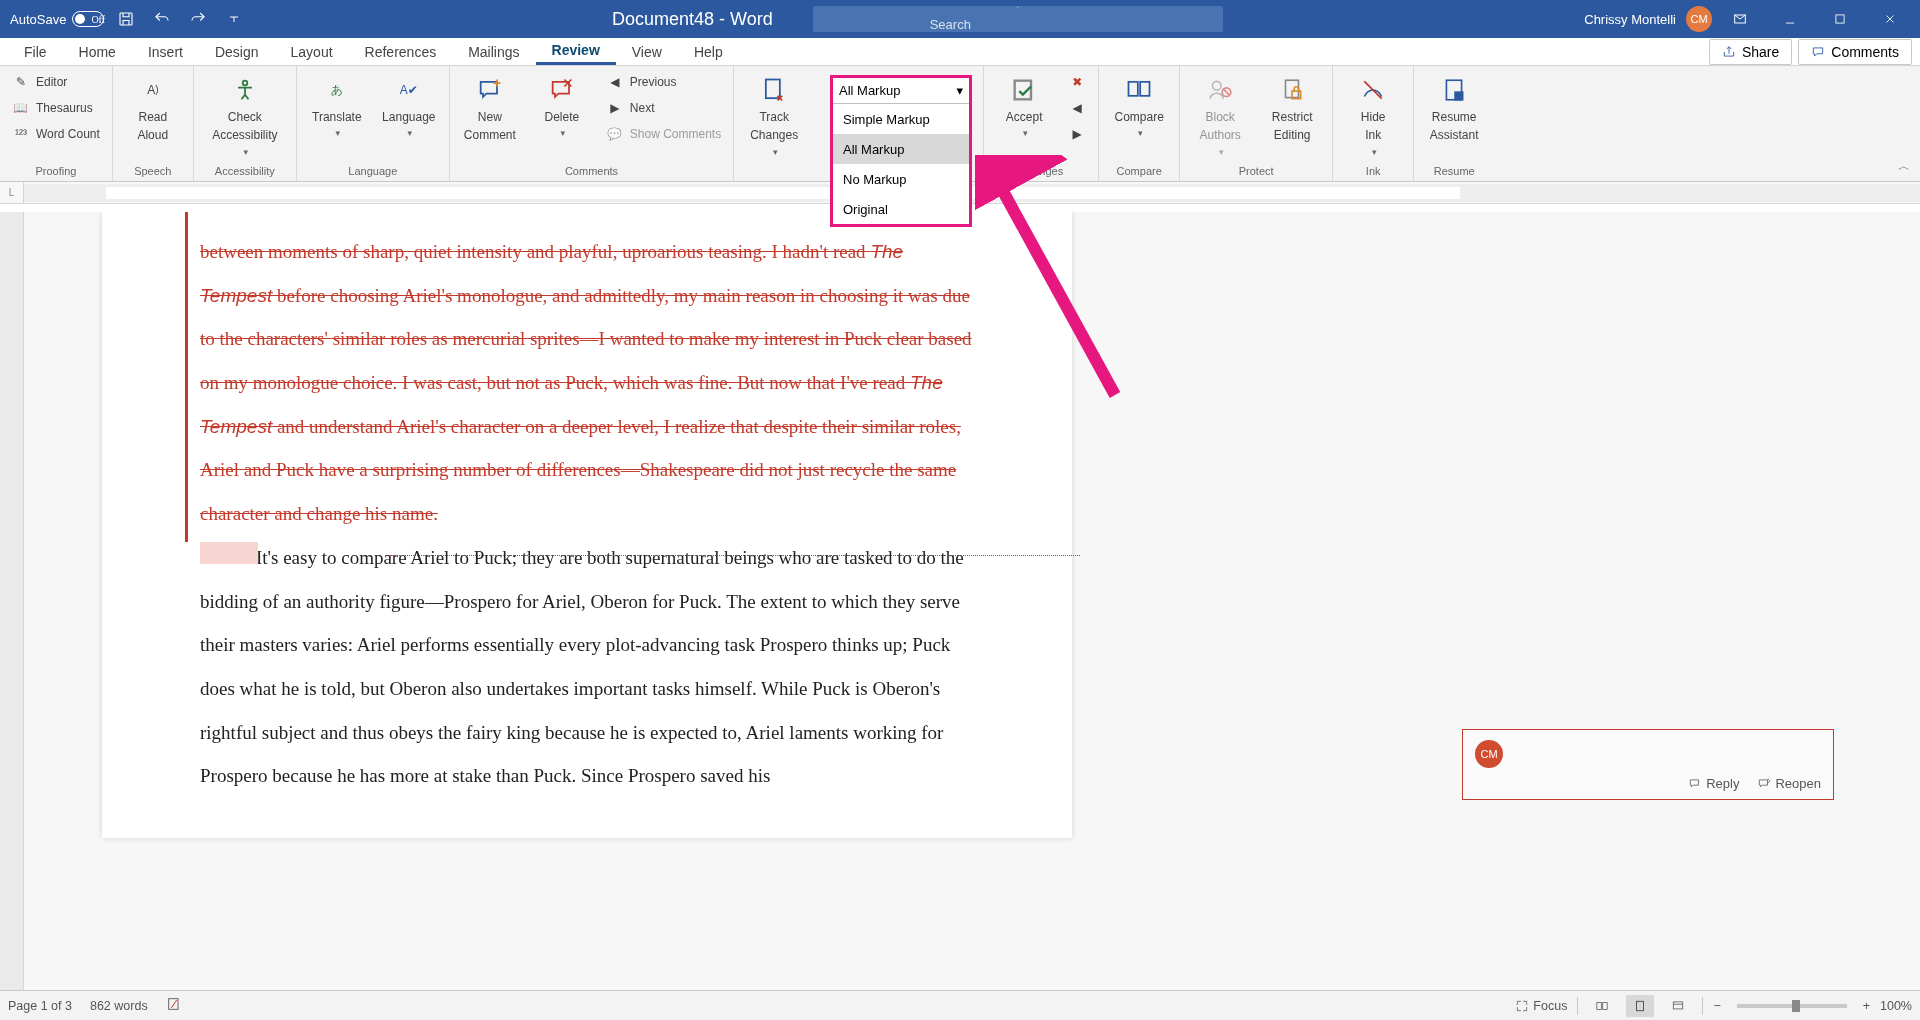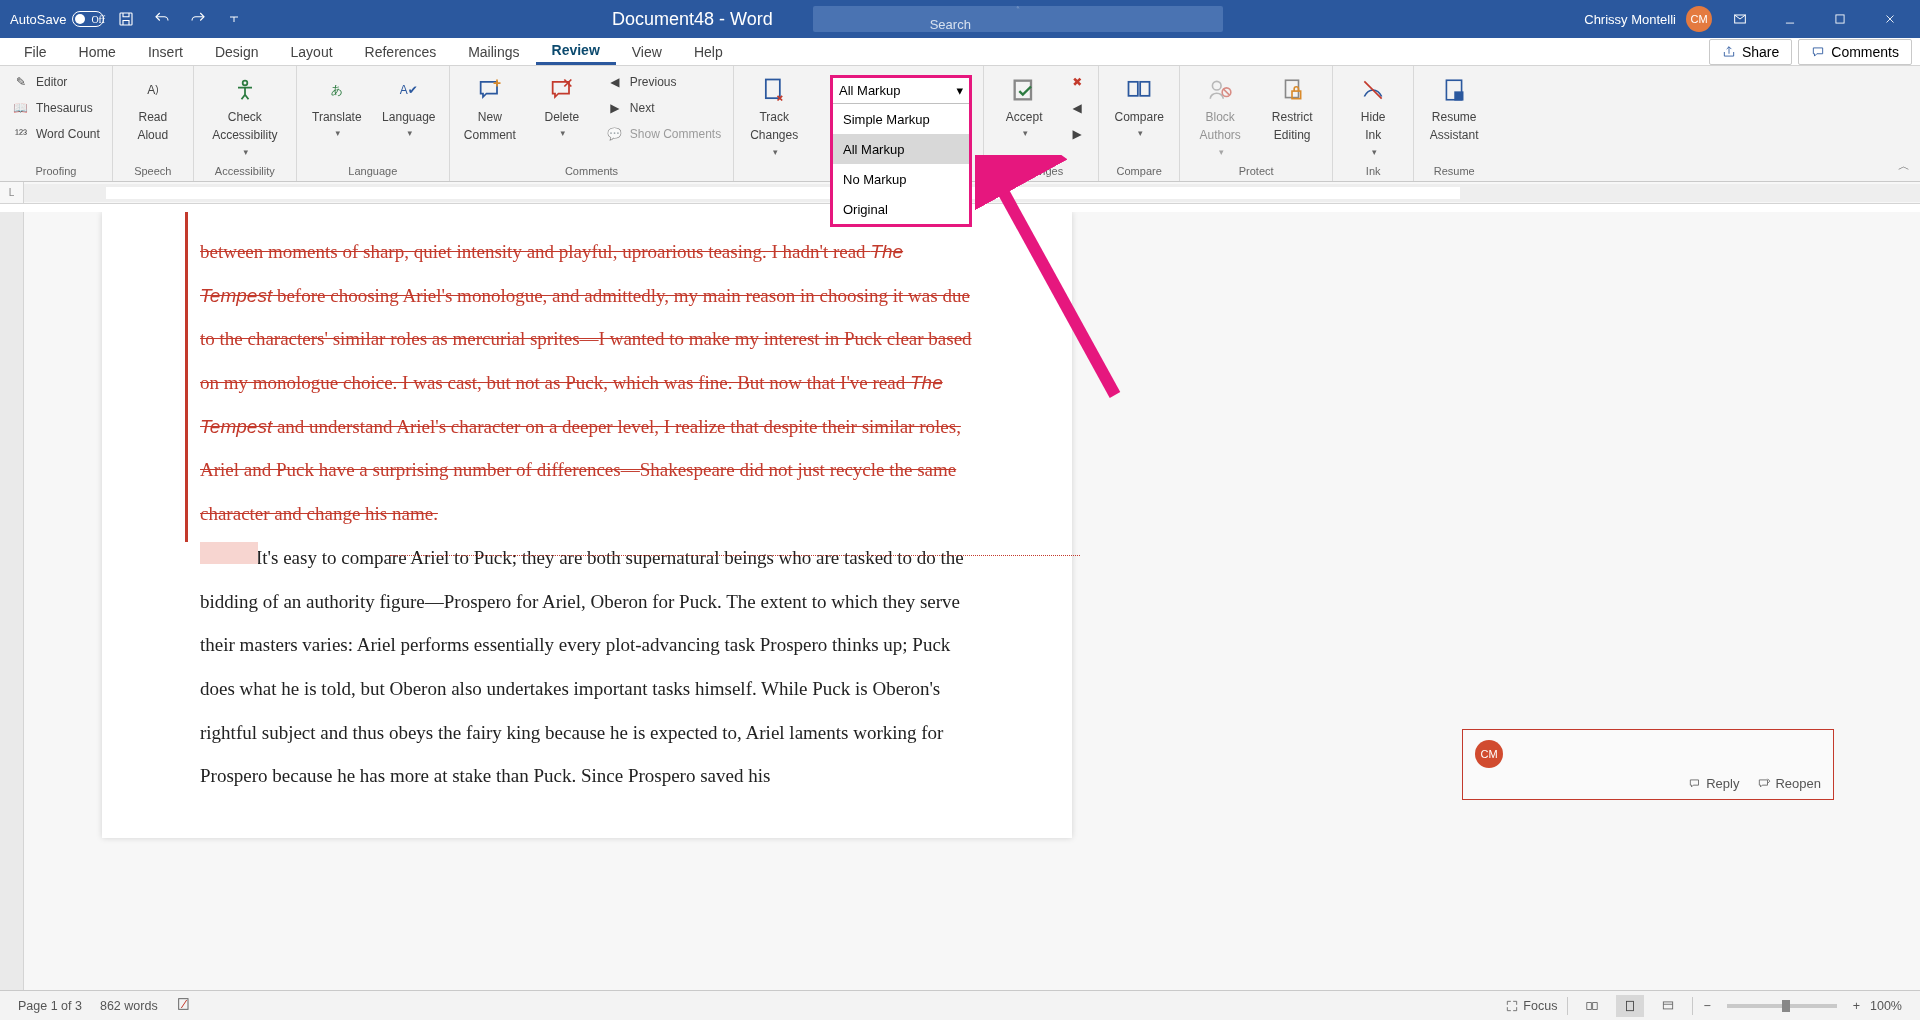--- a/index.html
+++ b/index.html
@@ -79,21 +79,21 @@
   .c-avatar{ width:28px;height:28px;border-radius:50%;background:#d14b2f;color:#fff;display:flex;align-items:center;justify-content:center;font-size:11px;flex-shrink:0;}
   .c-meta{font-size:12.5px;}
   .c-author{font-weight:600;color:#555;}
   .c-time{color:#888; margin-left:6px;}
   .c-text{color:#777;font-size:12.5px; line-height:1.35; margin-top:2px;}
   .c-wavy{ text-decoration: underline wavy #c33a2c; }
   .comment-actions{ display:flex; justify-content:flex-end; gap:18px; margin-top:8px; font-size:13px; color:#555;}
   .comment-actions span{cursor:pointer; display:flex; align-items:center; gap:4px;}
 
   
-  .status-bar { position:absolute; bottom:0; left:0; right:0; height:30px; background:#f3f3f3; border-top:1px solid #c9c9c9; display:flex; align-items:center; font-size:12.5px; color:#555; padding: 0 18px;}
+  .status-bar { position:absolute; bottom:0; left:0; right:0; height:30px; background:#f3f3f3; border-top:1px solid #c9c9c9; display:flex; align-items:center; font-size:12.5px; color:#555; padding: 0 8px;}
   .status-left{ display:flex; gap:18px; align-items:center;}
   .status-right{ margin-left:auto; display:flex; gap:10px; align-items:center;}
   .view-sep{ width:1px; height:18px; background:#c9c9c9;}
   .view-btn{ width:28px; height:22px; display:flex; align-items:center; justify-content:center; cursor:pointer; }
   .view-btn.active{ background:#d8d8d8;}
   .zoom-slider{ width:110px; height:4px; background:#c9c9c9; position:relative; margin: 0 6px;}
   .zoom-slider::after{content:"";position:absolute; left:50%; top:-4px; width:8px;height:12px;background:#888;}
 </style>
 </head>
 <body>

